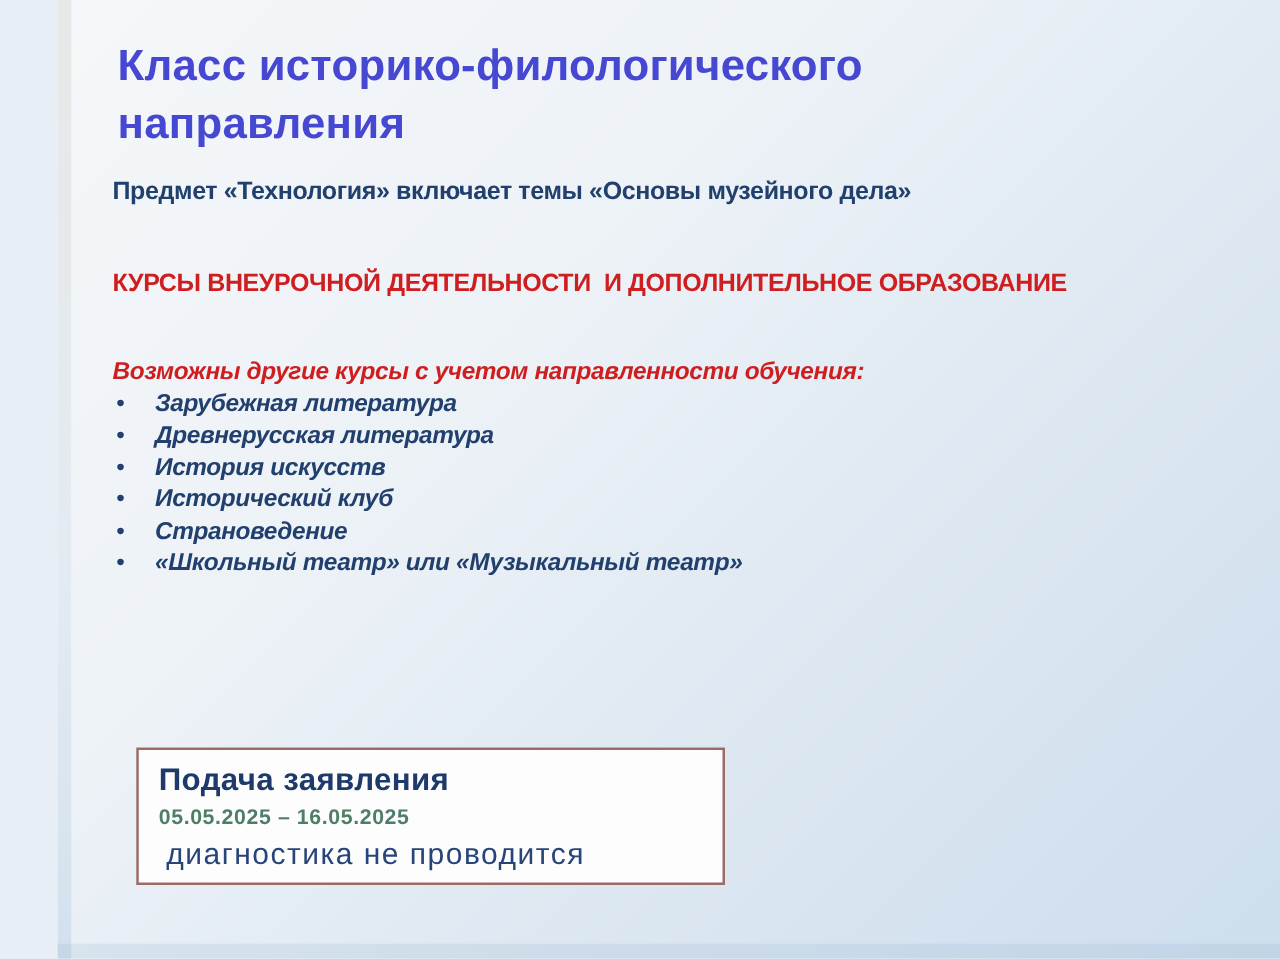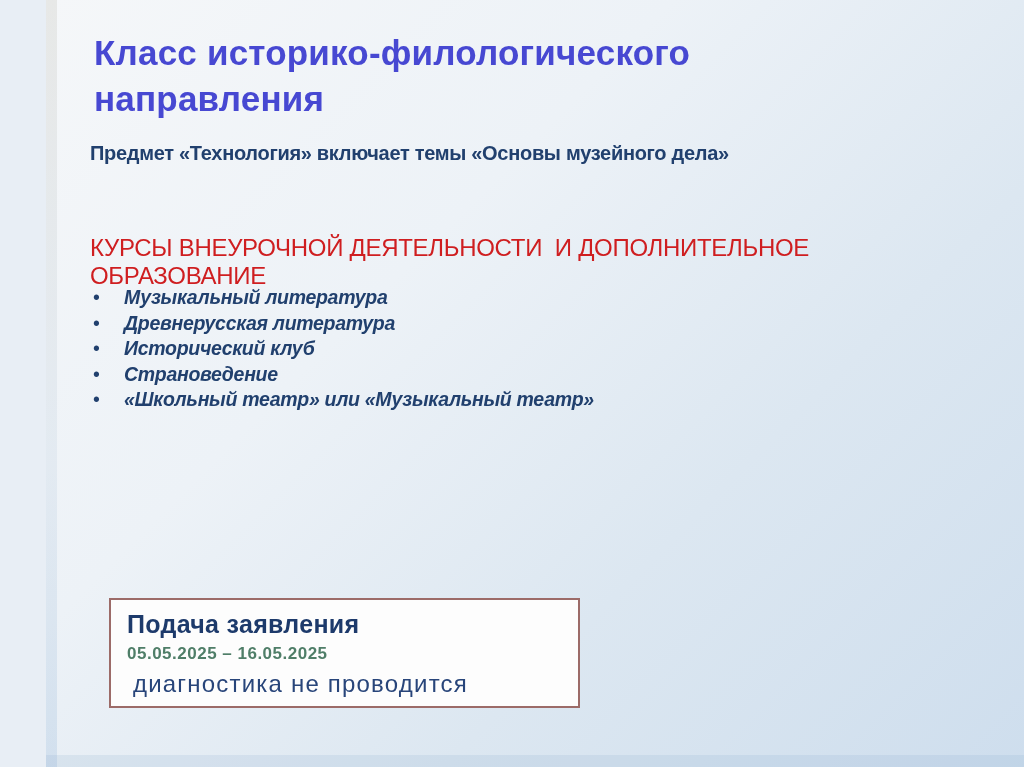--- a/index.html
+++ b/index.html
@@ -58,25 +58,25 @@
     font-size: 20px;
     line-height: 21px;
     font-weight: 700;
     letter-spacing: -0.3px;
     color: #21406e;
     white-space: pre-wrap;
   }
   .section-heading {
     position: absolute;
     left: 44px;
-    top: 234px;
+    top: 216px;
     width: 900px;
     margin: 0;
-    font-size: 24px;
-    font-weight: 400;
+    font-size: 20px;
+    font-weight: 700;
     letter-spacing: -0.3px;
     color: #cf1e20;
     white-space: pre-wrap;
   }
   .bullet-block {
     position: absolute;
     left: 44px;
     top: 285px;
     width: 880px;
     font-size: 19.5px;
@@ -158,23 +158,25 @@
 
   <h1 class="title">Класс историко-филологического направления</h1>
 
   <div class="intro">
     <p>Предмет «Технология» включает темы «Основы музейного дела»</p>
   </div>
 
   <p class="section-heading">КУРСЫ ВНЕУРОЧНОЙ ДЕЯТЕЛЬНОСТИ  И ДОПОЛНИТЕЛЬНОЕ ОБРАЗОВАНИЕ</p>
 
   <div class="bullet-block">
+    <p class="red-note">Возможны другие курсы с учетом направленности обучения:</p>
     <ul class="bullets">
-      <li>Музыкальный литература</li>
+      <li>Зарубежная литература</li>
       <li>Древнерусская литература</li>
+      <li>История искусств</li>
       <li>Исторический клуб</li>
       <li>Страноведение</li>
       <li>«Школьный театр» или «Музыкальный театр»</li>
     </ul>
   </div>
 
   <div class="app-box">
     <p class="box-title">Подача заявления</p>
     <p class="box-dates">05.05.2025 – 16.05.2025</p>
     <p class="box-note">диагностика не проводится</p>

